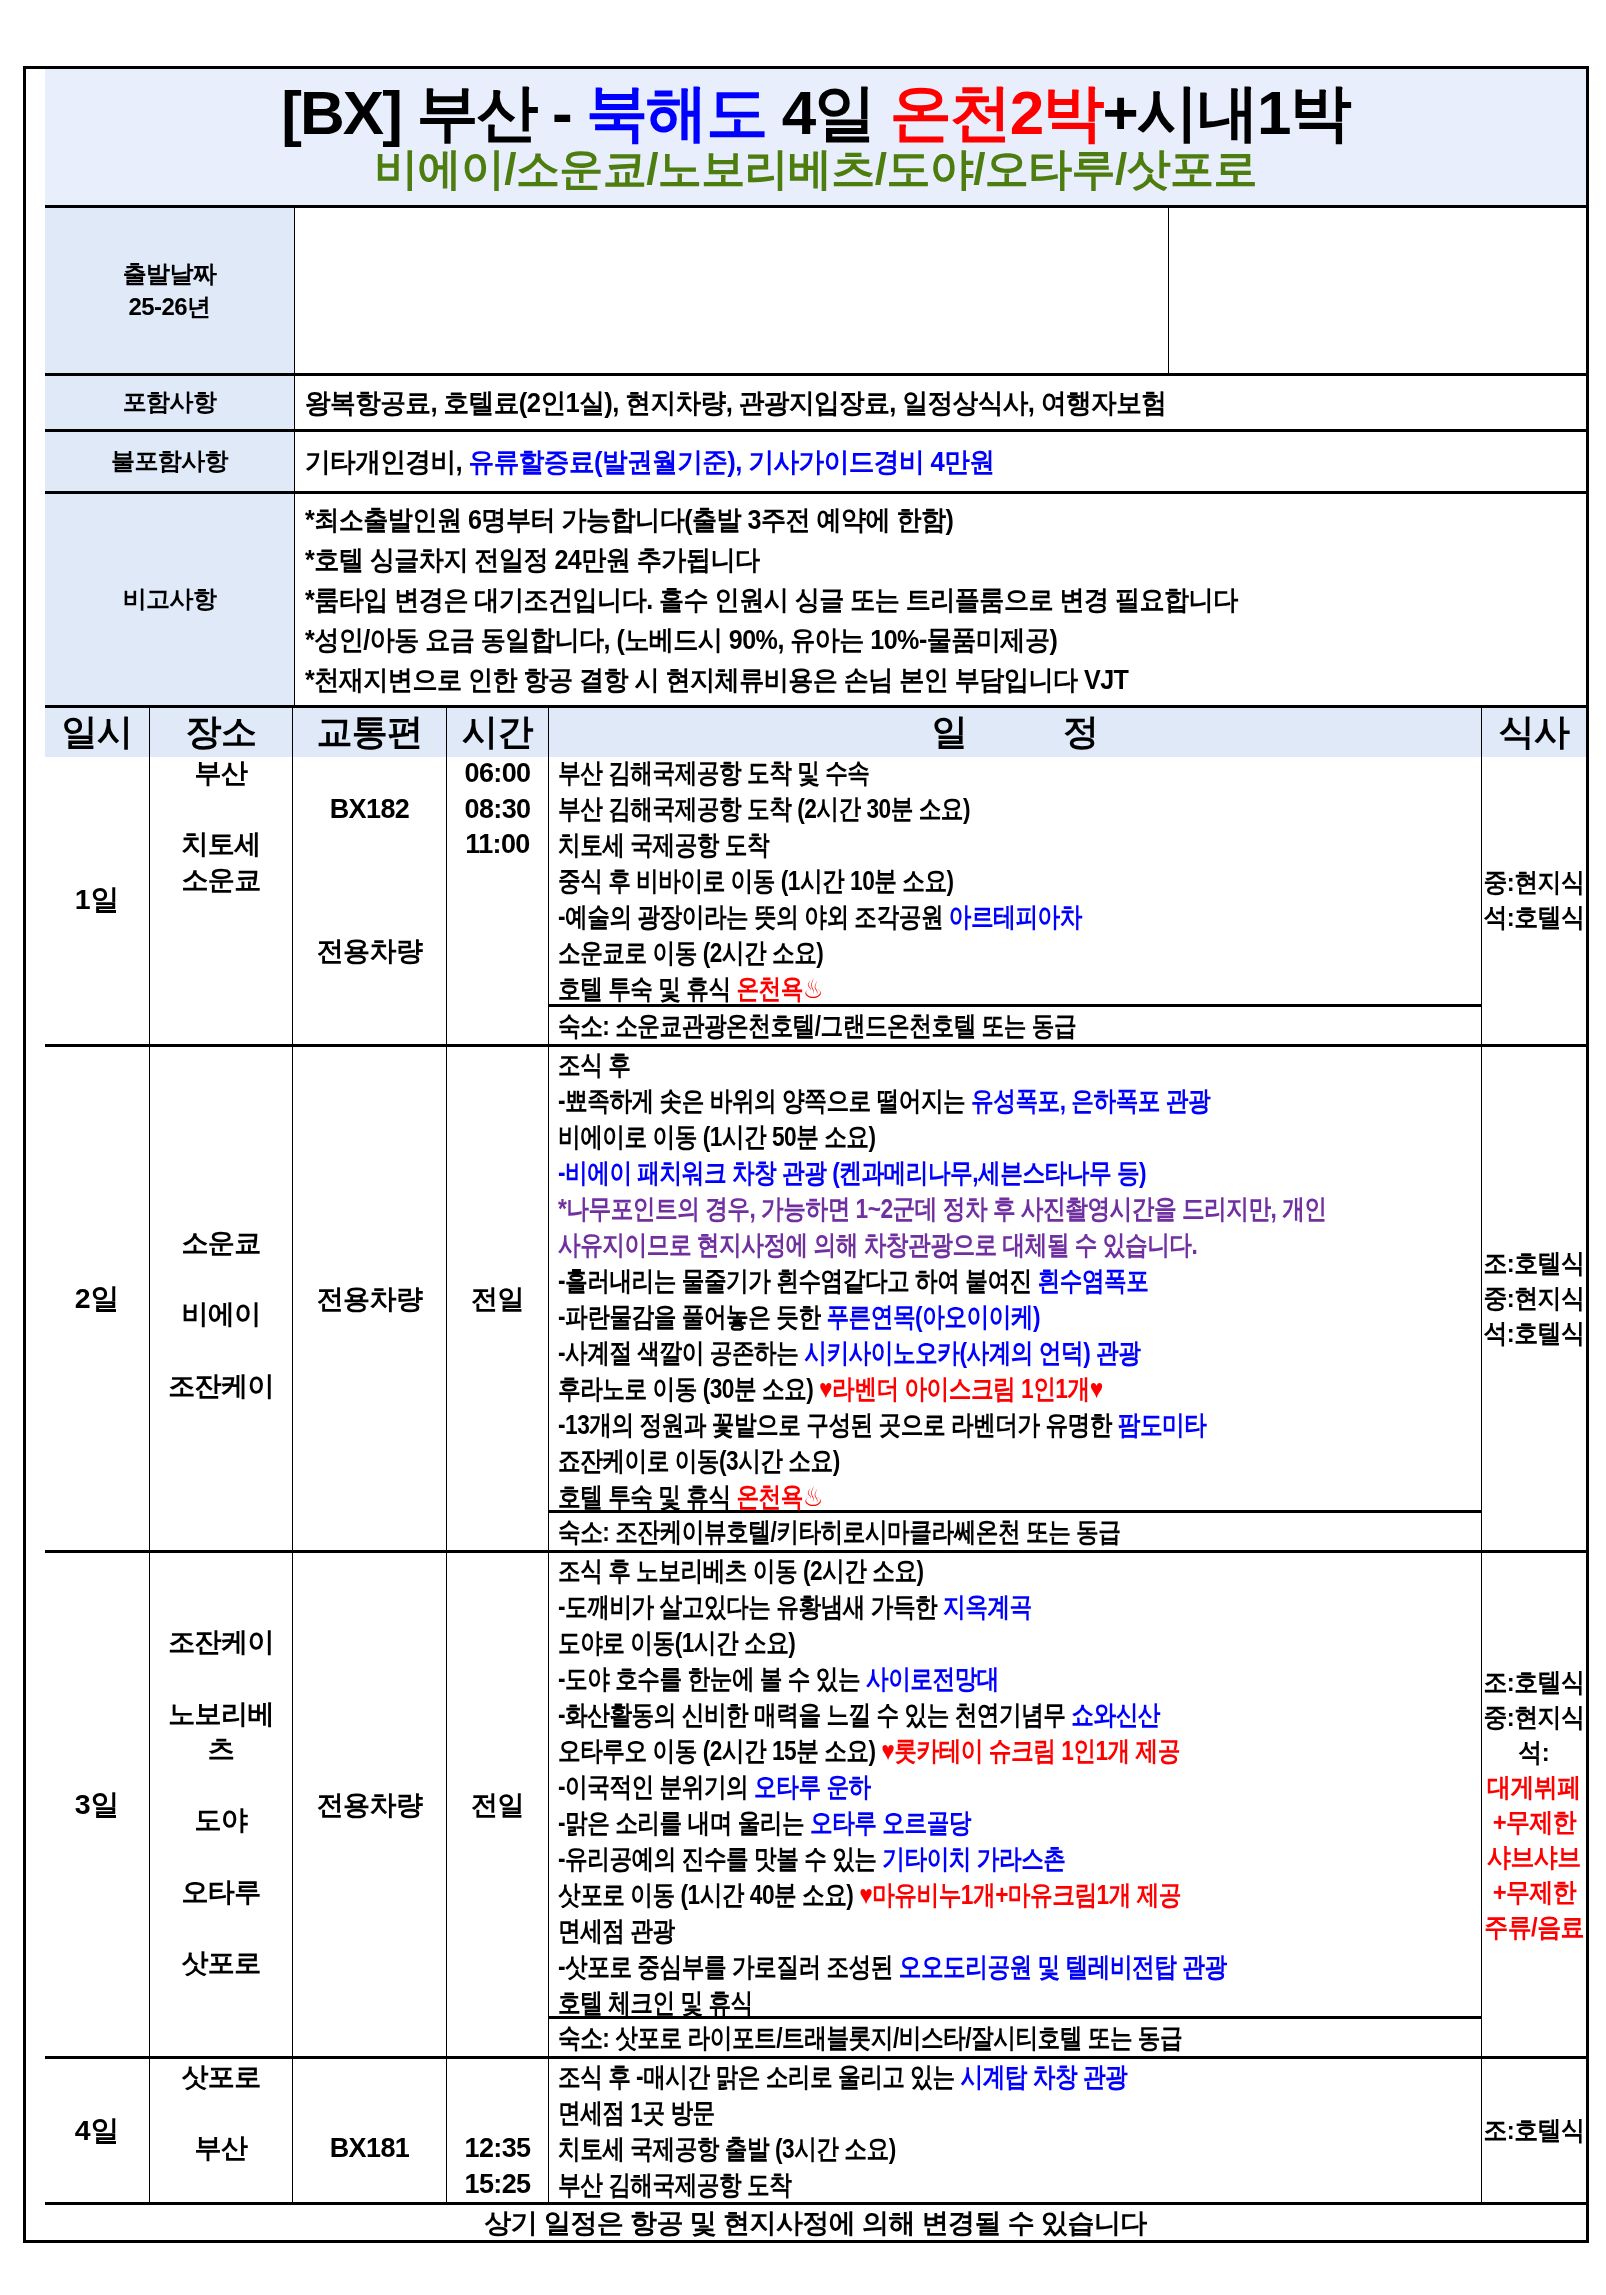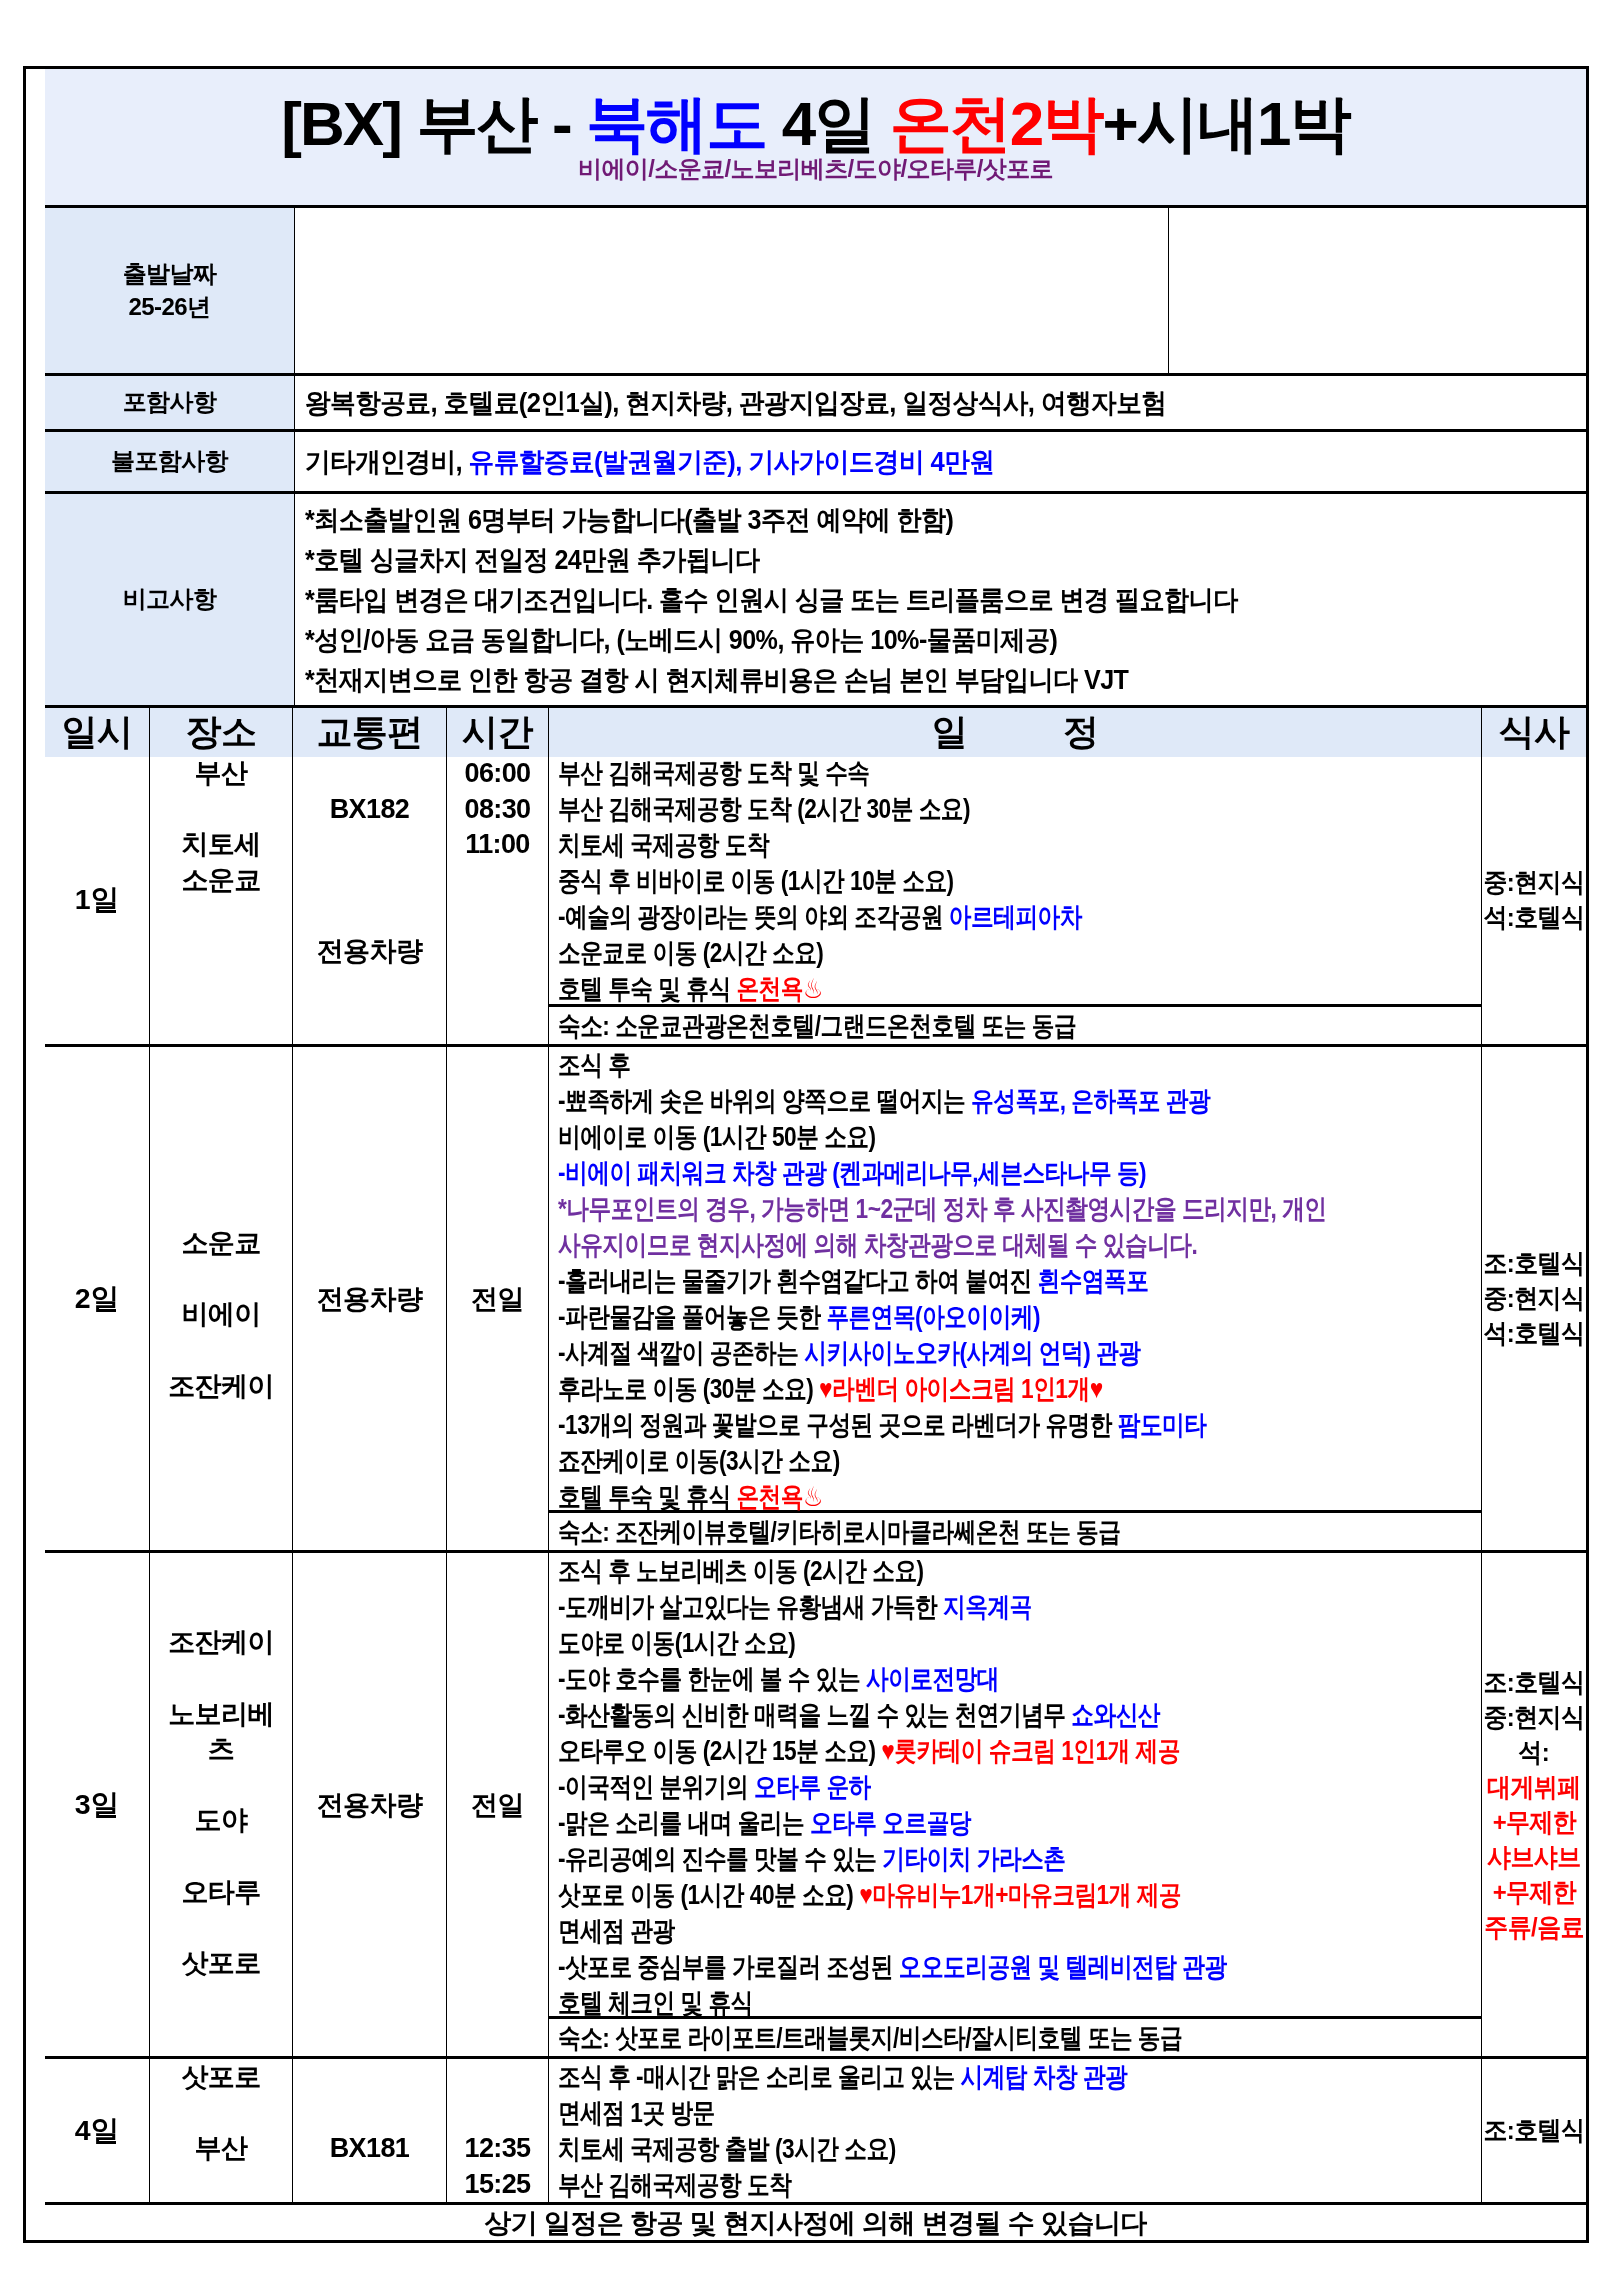--- a/index.html
+++ b/index.html
@@ -9,21 +9,21 @@
 
   .row{border-bottom:3.2px solid #000;box-sizing:border-box;}
   .grid{display:grid;}
   .cell{border-right:1.9px solid #000;box-sizing:border-box;min-width:0;position:relative;}
   .cell:last-child{border-right:none;}
   .bluebg{background:#dfe9f8;}
 
   
   .title-row{height:139px;display:flex;flex-direction:column;justify-content:center;align-items:center;background:#e8eefb;}
   .title-line{font-size:62px;letter-spacing:-1.9px;white-space:pre;line-height:1.05;}
-  .subtitle-line{font-size:24px;letter-spacing:-0.6px;color:#701a75;white-space:pre;line-height:1.1;}
+  .subtitle-line{font-size:44px;letter-spacing:-0.6px;color:#4d7c0f;white-space:pre;line-height:1.1;}
 
   .seg.u{color:#0000ff;} .seg.r{color:#ff0000;} .seg.p{color:#7030a0;} .ml.r{color:#ff0000;}
 
   
   .dep-row{height:168px;grid-template-columns:250px 874px 1fr;}
   .incl-row{height:56px;grid-template-columns:250px 1fr;}
   .excl-row{height:62px;grid-template-columns:250px 1fr;}
   .notes-row{height:214px;grid-template-columns:250px 1fr;}
   .label-cell{display:flex;flex-direction:column;justify-content:center;align-items:center;
               font-size:24px;letter-spacing:-0.6px;line-height:1.35;}

